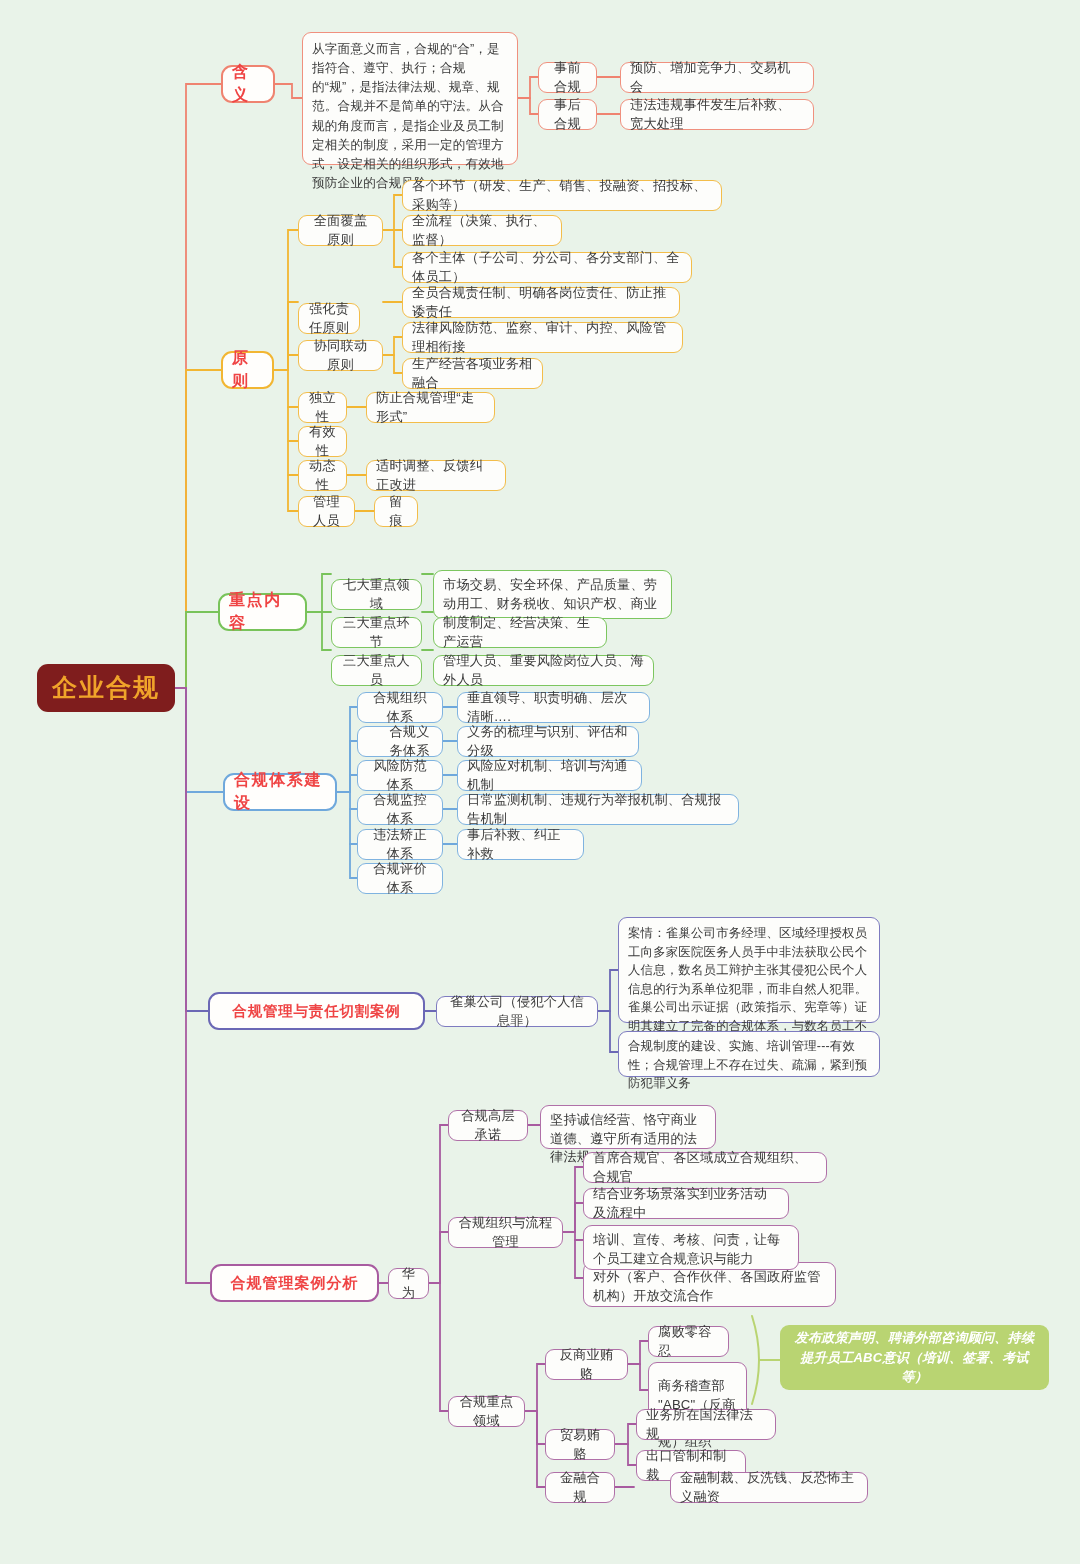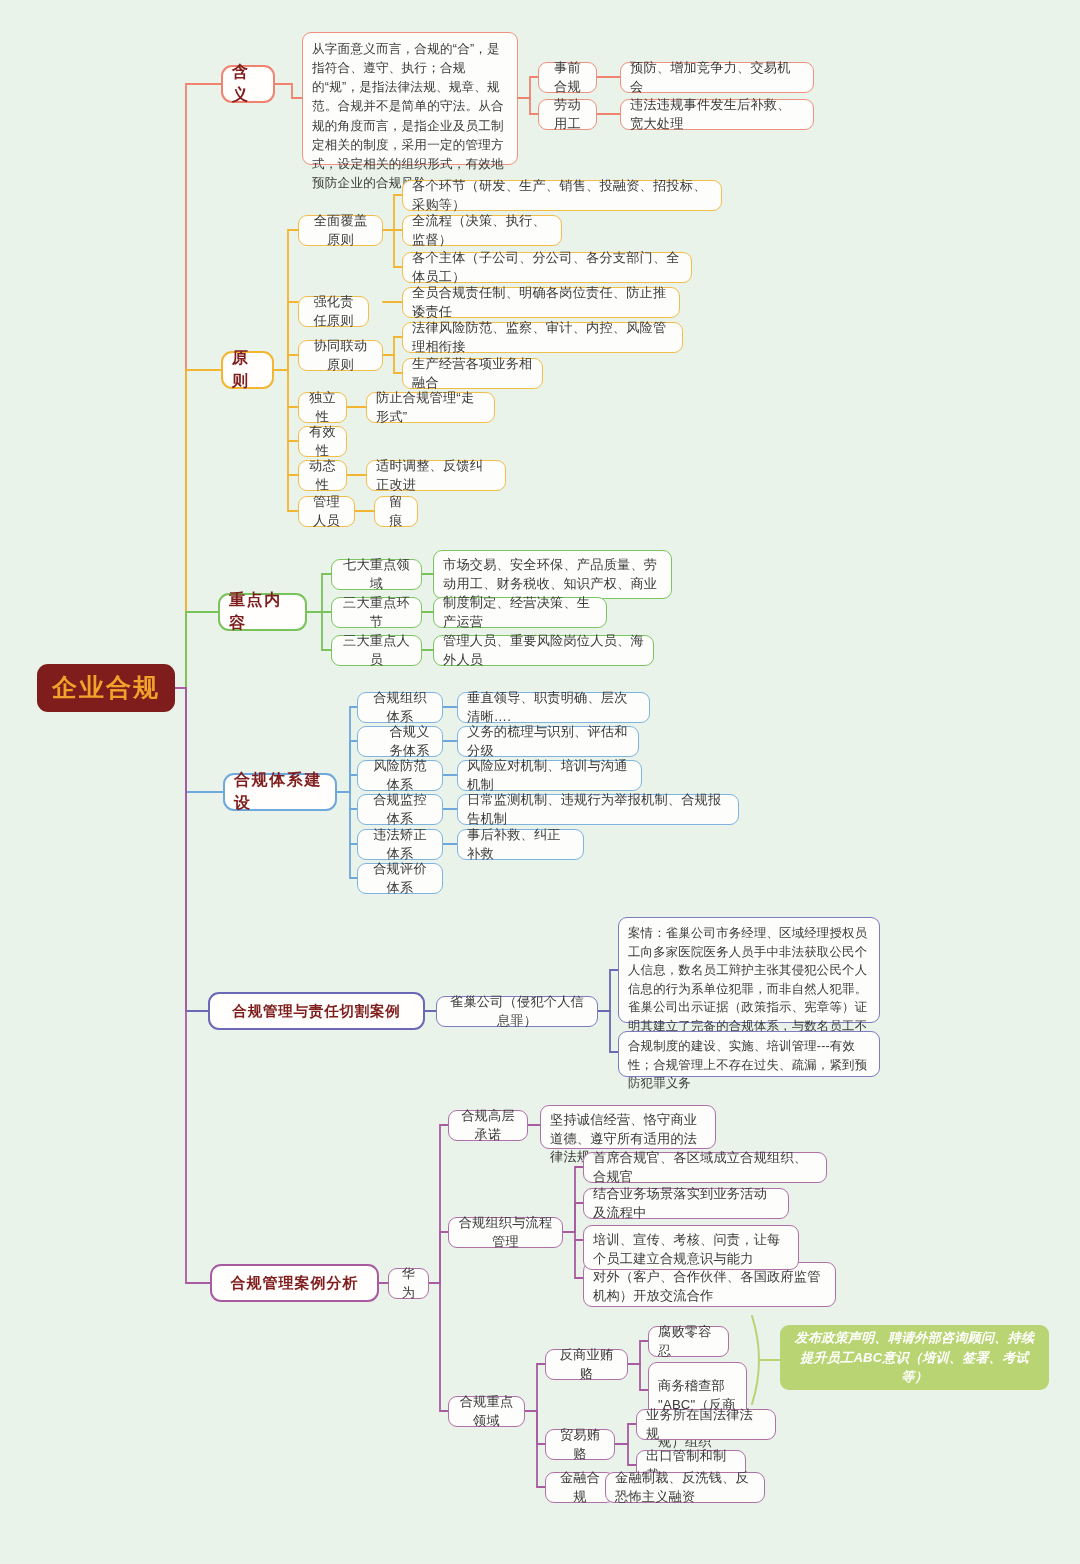--- a/index.html
+++ b/index.html
@@ -44,38 +44,38 @@
     color: #f0a32a;
     font-size: 25px;
     font-weight: 700;
     letter-spacing: 2px;
     justify-content: center;
     box-shadow: 0 0 0 0 rgba(0,0,0,0);
   }
   
   .branch-head {
     background: #fffefc;
-    color: #7f1d1d;
+    color: #ef4444;
     font-weight: 700;
     font-size: 16px;
     letter-spacing: 1.6px;
     justify-content: center;
     border-radius: 11px;
     border-width: 2px;
   }
   .c-red    { border-color: #ef8370; }
   .c-amber  { border-color: #f2b632; }
   .c-green  { border-color: #78c35a; }
   .c-blue   { border-color: #6fa8dc; }
   .c-indigo { border-color: #6b68b5; }
   .c-purple { border-color: #a85ba0; }
 
   .n-red    { border-color: #f0907e; }
   .n-amber  { border-color: #f3bd4a; }
-  .n-green  { border-color: #7cc65f; }
+  .n-green  { border-color: #7cc65f; margin-top: 20px; }
   .n-blue   { border-color: #7fb3e0; }
   .n-indigo { border-color: #7e7bc0; }
   .n-purple { border-color: #b070a8; }
 
   .callout {
     position: absolute;
     background: #b9d472;
     border: none;
     border-radius: 9px;
     color: #ffffff;
@@ -194,31 +194,31 @@
 
   <div class="node root" style="left:37px; top:664px; width:138px; height:48px;">企业合规</div>
 
   <div class="node branch-head c-red" style="left:221px; top:65px; width:54px; height:38px;">含义</div>
 
   <div class="node n-red" style="left:302px; top:32px; width:216px; height:133px; font-size:12.6px; line-height:1.52; align-items:flex-start; padding-top:7px;">从字面意义而言，合规的“合”，是指符合、遵守、执行；合规的“规”，是指法律法规、规章、规范。合规并不是简单的守法。从合规的角度而言，是指企业及员工制定相关的制度，采用一定的管理方式，设定相关的组织形式，有效地预防企业的合规风险</div>
 
   <div class="node ctr n-red" style="left:538px; top:62px; width:59px; height:31px;">事前合规</div>
   <div class="node n-red" style="left:620px; top:62px; width:194px; height:31px;">预防、增加竞争力、交易机会</div>
 
-  <div class="node ctr n-red" style="left:538px; top:99px; width:59px; height:31px;">劳动用工</div>
+  <div class="node ctr n-red" style="left:538px; top:99px; width:59px; height:31px;">事后合规</div>
   <div class="node n-red" style="left:620px; top:99px; width:194px; height:31px;">违法违规事件发生后补救、宽大处理</div>
 
   <div class="node branch-head c-amber" style="left:221px; top:351px; width:53px; height:38px;">原则</div>
 
   <div class="node ctr n-amber" style="left:298px; top:215px; width:85px; height:31px;">全面覆盖原则</div>
   <div class="node n-amber" style="left:402px; top:180px; width:320px; height:31px;">各个环节（研发、生产、销售、投融资、招投标、采购等）</div>
   <div class="node n-amber" style="left:402px; top:215px; width:160px; height:31px;">全流程（决策、执行、监督）</div>
   <div class="node n-amber" style="left:402px; top:252px; width:290px; height:31px;">各个主体（子公司、分公司、各分支部门、全体员工）</div>
 
-  <div class="node ctr n-amber" style="left:298px; top:296px; width:71px; height:31px;">强化责任原则</div>
+  <div class="node ctr n-amber" style="left:298px; top:303px; width:62px; height:31px;">强化责任原则</div>
   <div class="node n-amber" style="left:402px; top:287px; width:278px; height:31px;">全员合规责任制、明确各岗位责任、防止推诿责任</div>
 
   <div class="node ctr n-amber" style="left:298px; top:340px; width:85px; height:31px;">协同联动原则</div>
   <div class="node n-amber" style="left:402px; top:322px; width:281px; height:31px;">法律风险防范、监察、审计、内控、风险管理相衔接</div>
   <div class="node n-amber" style="left:402px; top:358px; width:141px; height:31px;">生产经营各项业务相融合</div>
 
   <div class="node ctr n-amber" style="left:298px; top:392px; width:49px; height:31px;">独立性</div>
   <div class="node n-amber" style="left:366px; top:392px; width:129px; height:31px;">防止合规管理“走形式”</div>
 
   <div class="node ctr n-amber" style="left:298px; top:426px; width:49px; height:31px;">有效性</div>
@@ -285,17 +285,17 @@
   <div class="node ctr n-purple" style="left:545px; top:1349px; width:83px; height:31px;">反商业贿赂</div>
   <div class="node n-purple" style="left:648px; top:1326px; width:81px; height:31px;">腐败零容忍</div>
   <div class="node n-purple" style="left:648px; top:1362px; width:99px; height:58px; align-items:flex-start; padding-top:14px;">商务稽查部
 "ABC"（反商业贿赂合规）组织</div>
 
   <div class="node ctr n-purple" style="left:545px; top:1429px; width:70px; height:31px;">贸易贿赂</div>
   <div class="node n-purple" style="left:636px; top:1409px; width:140px; height:31px;">业务所在国法律法规</div>
   <div class="node n-purple" style="left:636px; top:1450px; width:110px; height:31px;">出口管制和制裁</div>
 
   <div class="node ctr n-purple" style="left:545px; top:1472px; width:70px; height:31px;">金融合规</div>
-  <div class="node n-purple" style="left:605px; top:1472px; width:160px; height:31px;">金融制裁、反洗钱、反恐怖主义融资</div>
+  <div class="node n-purple" style="left:670px; top:1472px; width:198px; height:31px;">金融制裁、反洗钱、反恐怖主义融资</div>
 
   <div class="callout" style="left:780px; top:1325px; width:269px; height:65px;">发布政策声明、聘请外部咨询顾问、持续提升员工ABC意识（培训、签署、考试等）</div>
 
 </div>
 
 </body></html>

